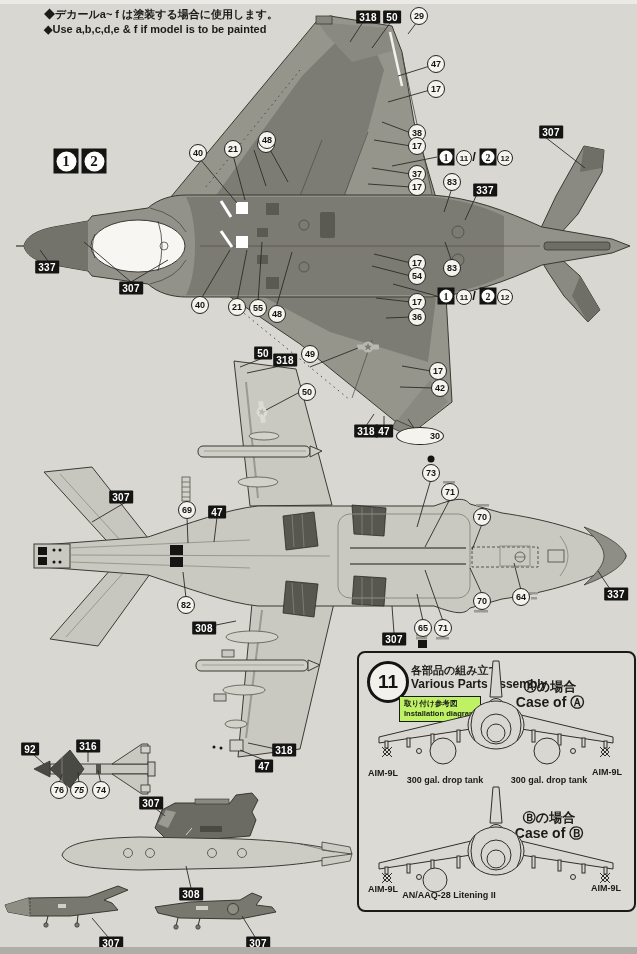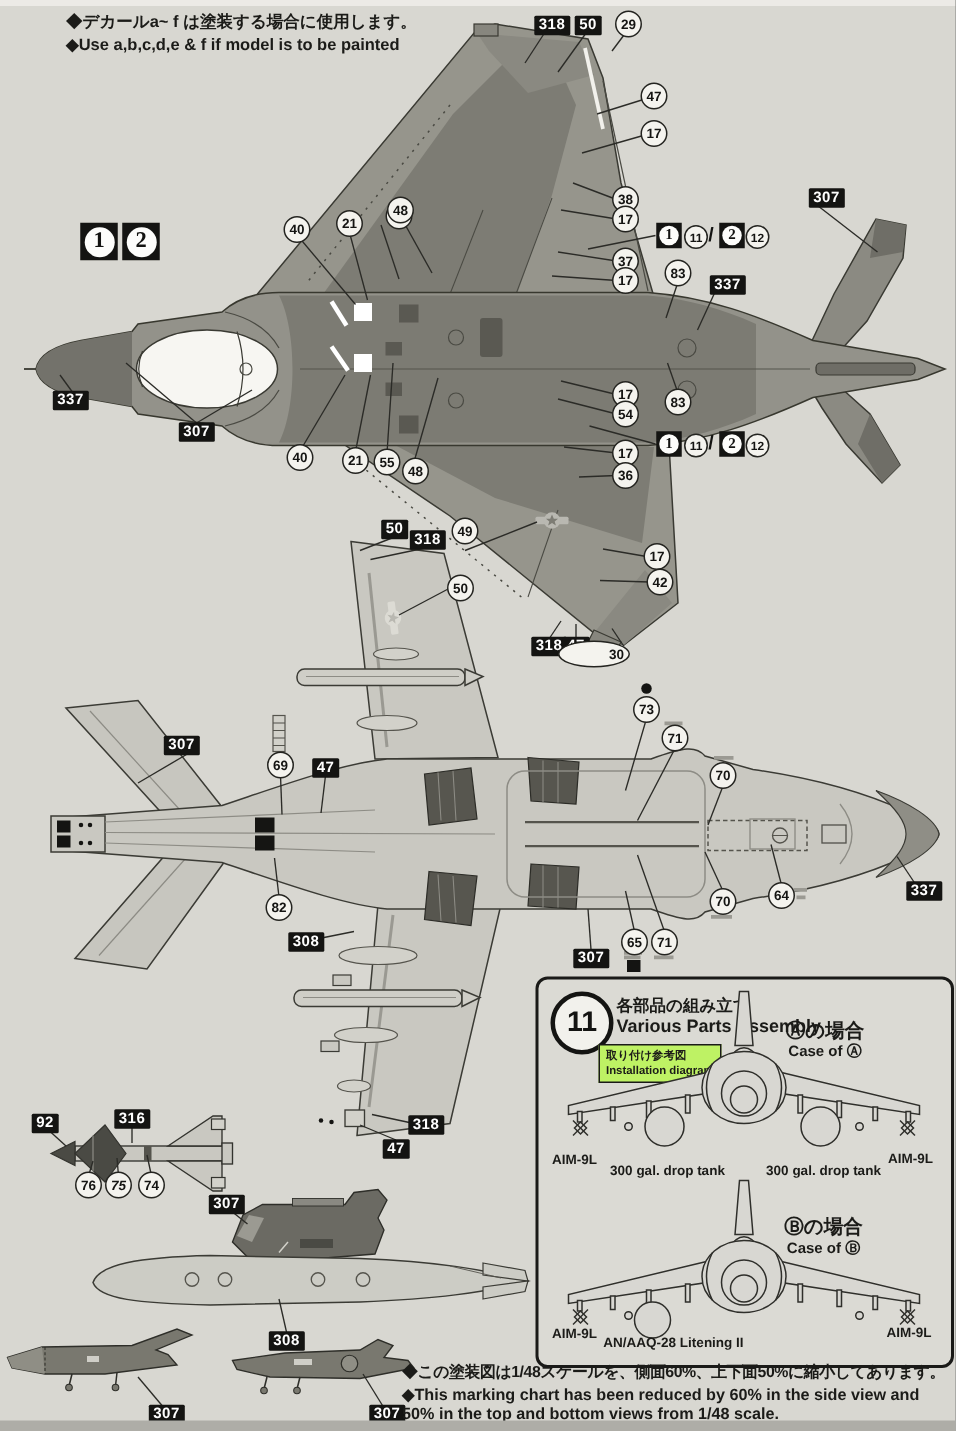--- a/index.html
+++ b/index.html
@@ -36,21 +36,21 @@
          border-radius:8px;background:#dbdad4;z-index:2;}
   #step-circle{position:absolute;left:8px;top:8px;width:36px;height:36px;border:3px solid #141412;
          border-radius:50%;background:#f2f1ec;display:flex;align-items:center;justify-content:center;
          font-size:19px;font-weight:bold;color:#141412;}
   #panel-title-jp{position:absolute;left:52px;top:10px;font-size:11px;font-weight:bold;white-space:nowrap;}
   #panel-title-en{position:absolute;left:52px;top:24px;font-size:12px;font-weight:bold;white-space:nowrap;}
   #ref-box{position:absolute;left:40px;top:43px;border:1.2px solid #1a1a18;padding:2px 4px;background:#bef264;}
   #ref-box div{font-size:7.6px;font-weight:bold;line-height:1.3;white-space:nowrap;}
   .case-title{position:absolute;transform:translateX(-50%);text-align:center;white-space:nowrap;font-weight:bold;}
   .case-title.jp{font-size:13px;}
-  .case-title.en{font-size:10px;}
+  .case-title.en{font-size:14px;}
   #case-a-jp{left:191px;top:25px;}
   #case-a-en{left:191px;top:41px;}
   #case-b-jp{left:190px;top:156px;}
   #case-b-en{left:190px;top:172px;}
   .front-view{position:absolute;left:4px;}
   #front-a{top:6px;}
   #front-b{top:132px;}
   .store-label{position:absolute;transform:translate(-50%,-50%);font-size:9px;font-weight:bold;
                white-space:nowrap;color:#1b1b18;}
 </style>
@@ -426,21 +426,21 @@
       <div class="co co-circle" style="left: 417px; top: 317px;">36</div>
       <div class="co co-circle" style="left: 452px; top: 268px;">83</div>
       <div class="co co-box" style="left: 263px; top: 353px;">50</div>
       <div class="co co-box" style="left: 285px; top: 360px;">318</div>
       <div class="co co-circle" style="left: 310px; top: 354px;">49</div>
       <div class="co co-circle" style="left: 307px; top: 392px;">50</div>
       <div class="co co-circle" style="left: 438px; top: 371px;">17</div>
       <div class="co co-circle" style="left: 440px; top: 388px;">42</div>
       <div class="co co-box" style="left: 366px; top: 431px;">318</div>
       <div class="co co-box" style="left: 384px; top: 431px;">47</div>
-      <div class="co co-circle" style="left: 396px; top: 436px; padding-left: 30px;">30</div>
+      <div class="co co-circle" style="left: 420px; top: 436px; padding-left: 30px;">30</div>
       <div class="co co-box" style="left: 121px; top: 497px;">307</div>
       <div class="co co-circle" style="left: 187px; top: 510px;">69</div>
       <div class="co co-box" style="left: 217px; top: 512px;">47</div>
       <div class="co co-circle" style="left: 186px; top: 605px;">82</div>
       <div class="co co-box" style="left: 204px; top: 628px;">308</div>
       <div class="co co-dot" style="left: 431px; top: 459px;"></div>
       <div class="co co-circle" style="left: 431px; top: 473px;">73</div>
       <div class="co co-circle" style="left: 450px; top: 492px;">71</div>
       <div class="co co-circle" style="left: 482px; top: 517px;">70</div>
       <div class="co co-circle" style="left: 482px; top: 601px;">70</div>
@@ -491,18 +491,14 @@
 
     <svg id="front-b" class="front-view" width="266" height="108" viewBox="0 0 266 108">
       <use href="#harrier-front"></use>
       <circle cx="72" cy="95" r="12" fill="#d8d7d2" stroke="#2f2f2b" stroke-width="1"></circle>
     </svg>
     <div class="store-label" style="left:24px;top:236px">AIM-9L</div>
     <div class="store-label" style="left:90px;top:242px">AN/AAQ-28 Litening II</div>
     <div class="store-label" style="left:247px;top:235px">AIM-9L</div>
   </div>
 
-  <div id="footer-notes">
-    <div id="footer-note-jp">◆この塗装図は1/48スケールを、側面60%、上下面50%に縮小してあります。</div>
-    <div id="footer-note-en">◆This marking chart has been reduced by 60% in the side view and 50% in the top and bottom views from 1/48 scale.</div>
-  </div>
 
 </div>
 
 </body></html>

